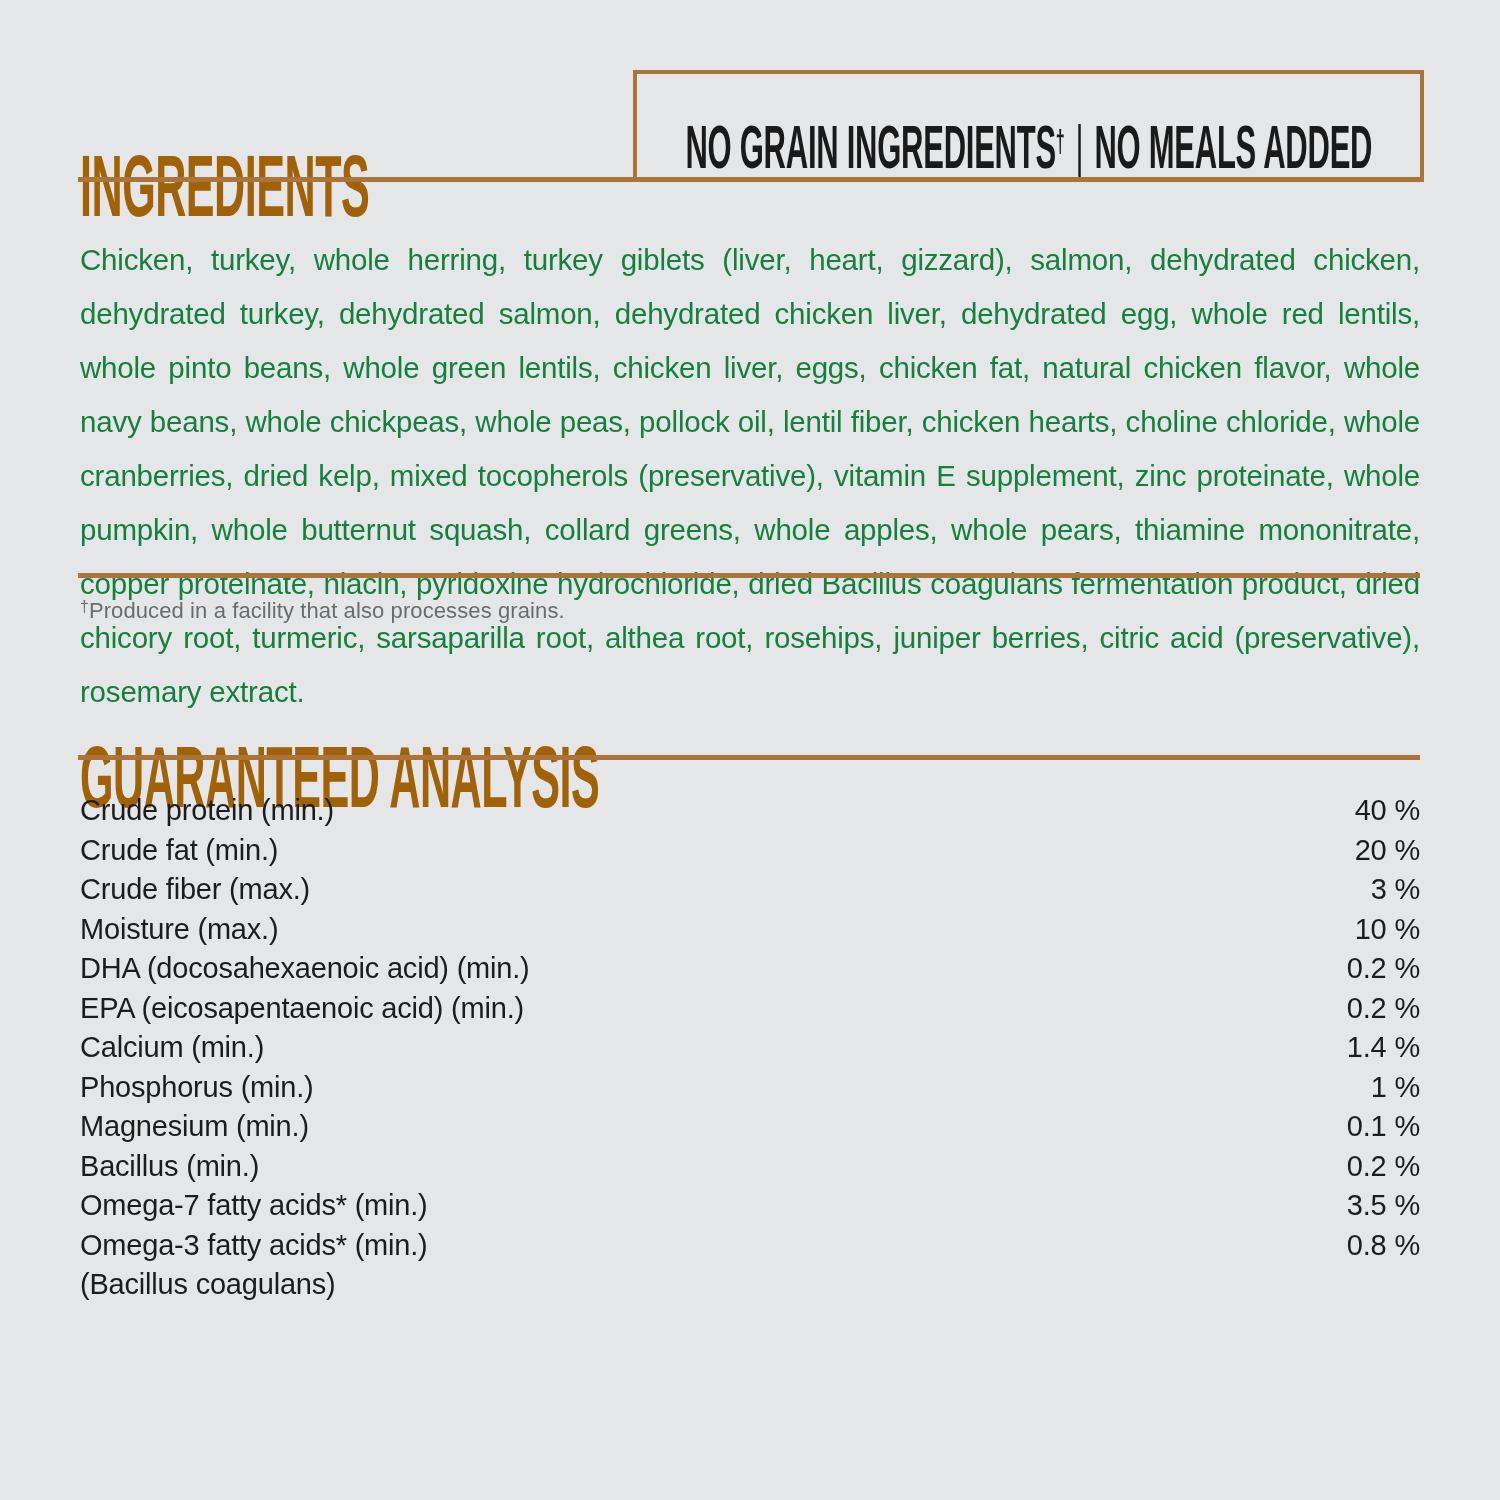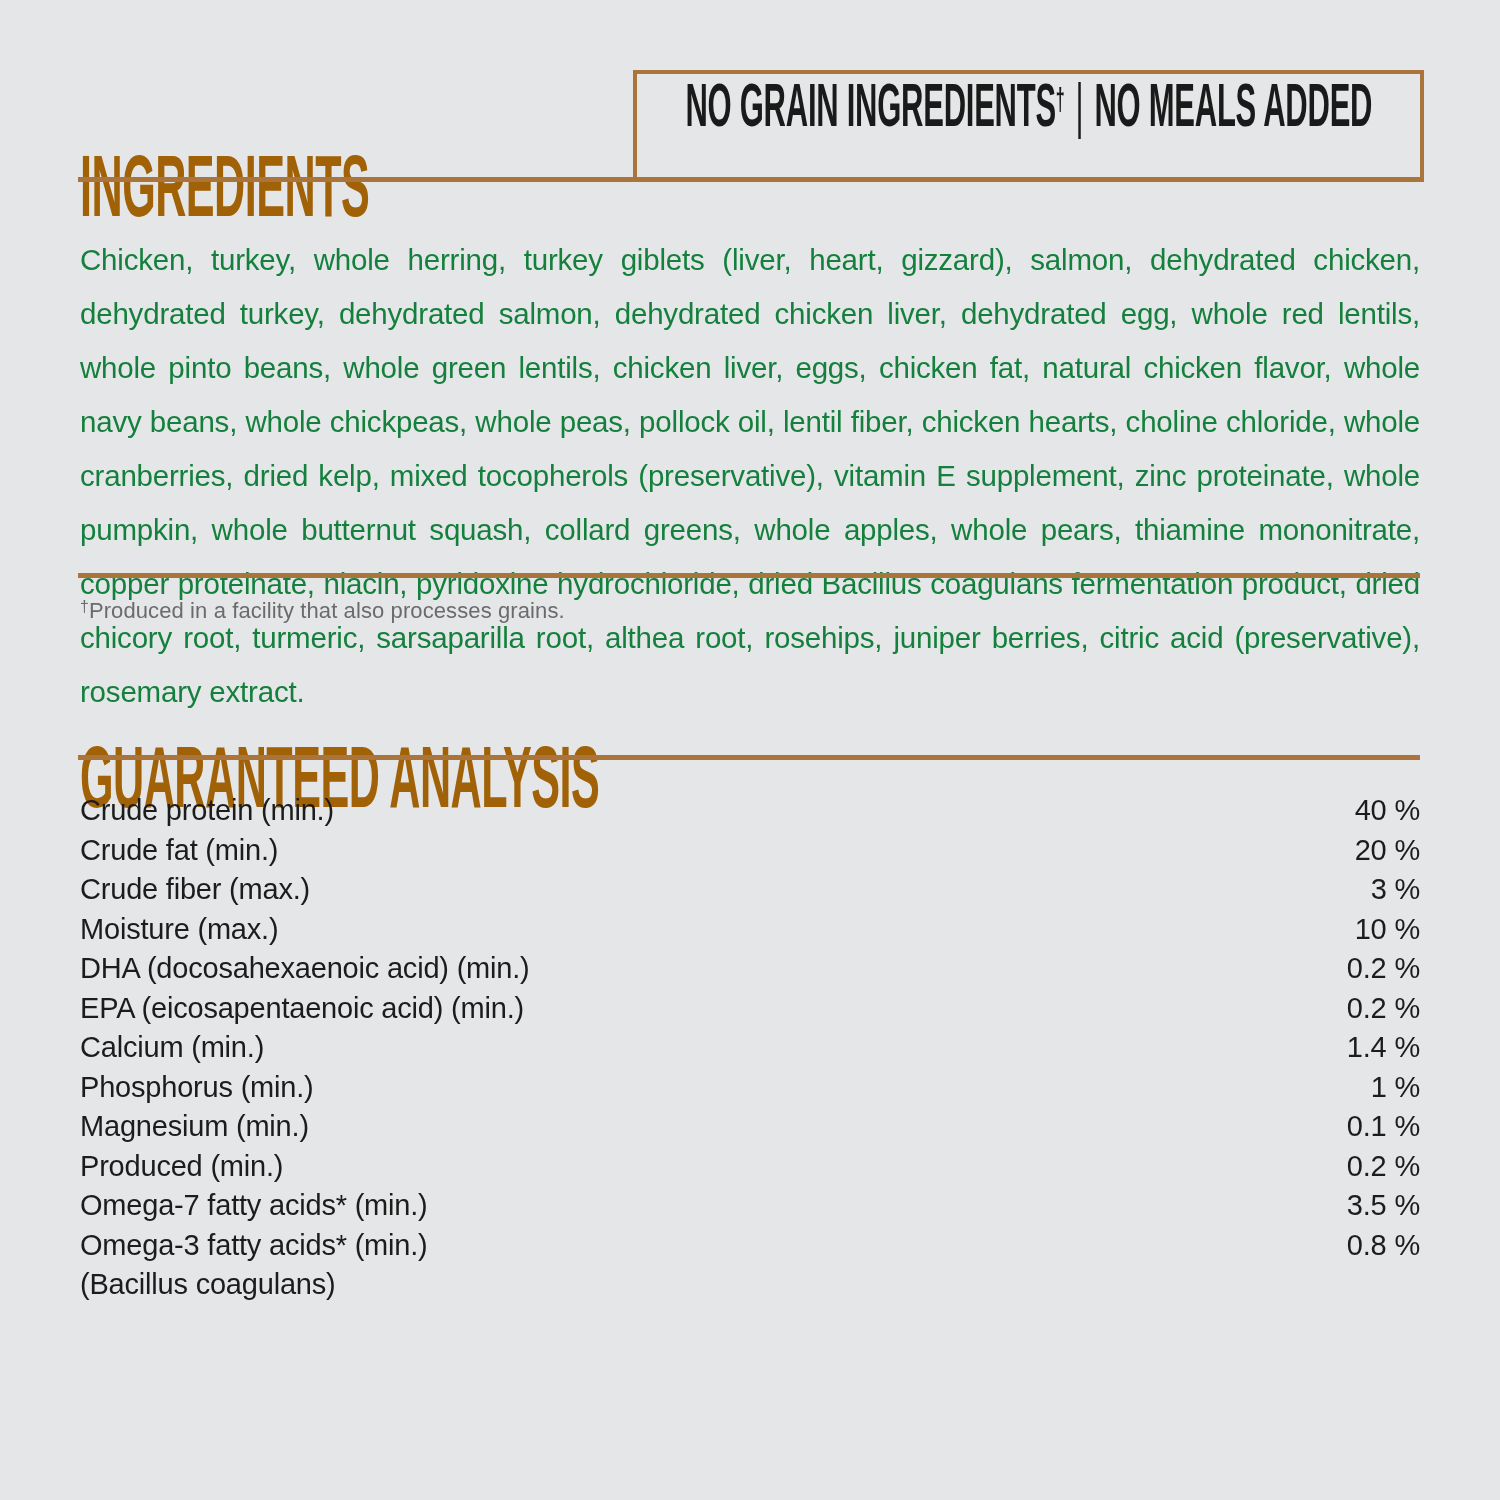--- a/index.html
+++ b/index.html
@@ -44,21 +44,21 @@
 
   .badge{
     position:absolute;
     left:633px;
     top:70px;
     width:791px;
     height:112px;
     box-sizing:border-box;
     border:4px solid #ab743a;
     display:flex;
-    align-items:flex-start;
+    align-items:flex-end;
     justify-content:center;
     background:#e4e6e7;
   }
   .badge-text{
     font-size:62px;
     font-weight:bold;
     line-height:1;
     letter-spacing:-0.5px;
     color:#1a1a1a;
     white-space:nowrap;
@@ -179,21 +179,21 @@
     </div>
     <div class="analysis-row">
       <span class="label">Phosphorus (min.)</span>
       <span class="value">1 %</span>
     </div>
     <div class="analysis-row">
       <span class="label">Magnesium (min.)</span>
       <span class="value">0.1 %</span>
     </div>
     <div class="analysis-row">
-      <span class="label">Produced (min.)</span>
+      <span class="label">Bacillus (min.)</span>
       <span class="value">0.2 %</span>
     </div>
     <div class="analysis-row">
       <span class="label">Omega-7 fatty acids* (min.)</span>
       <span class="value">3.5 %</span>
     </div>
     <div class="analysis-row">
       <span class="label">Omega-3 fatty acids* (min.)</span>
       <span class="value">0.8 %</span>
     </div>

